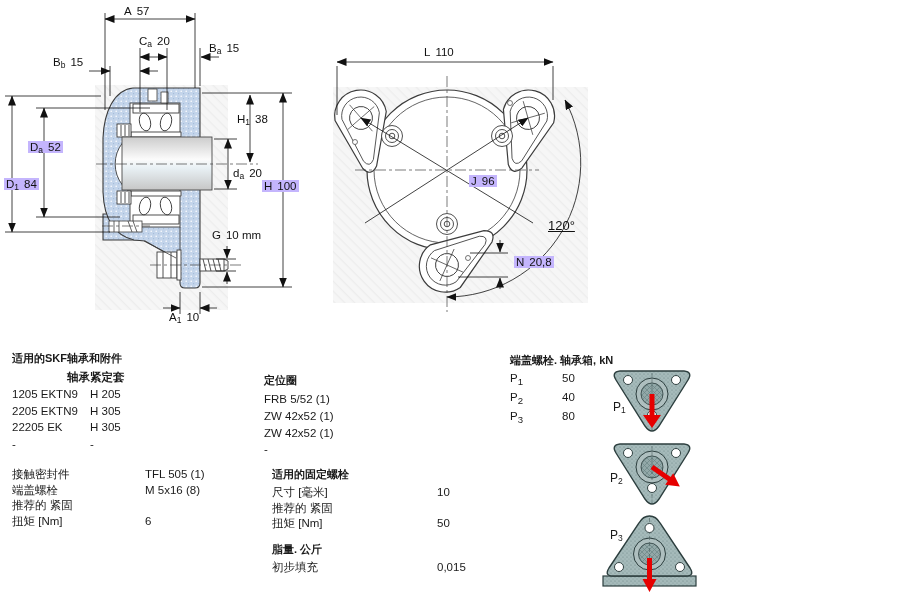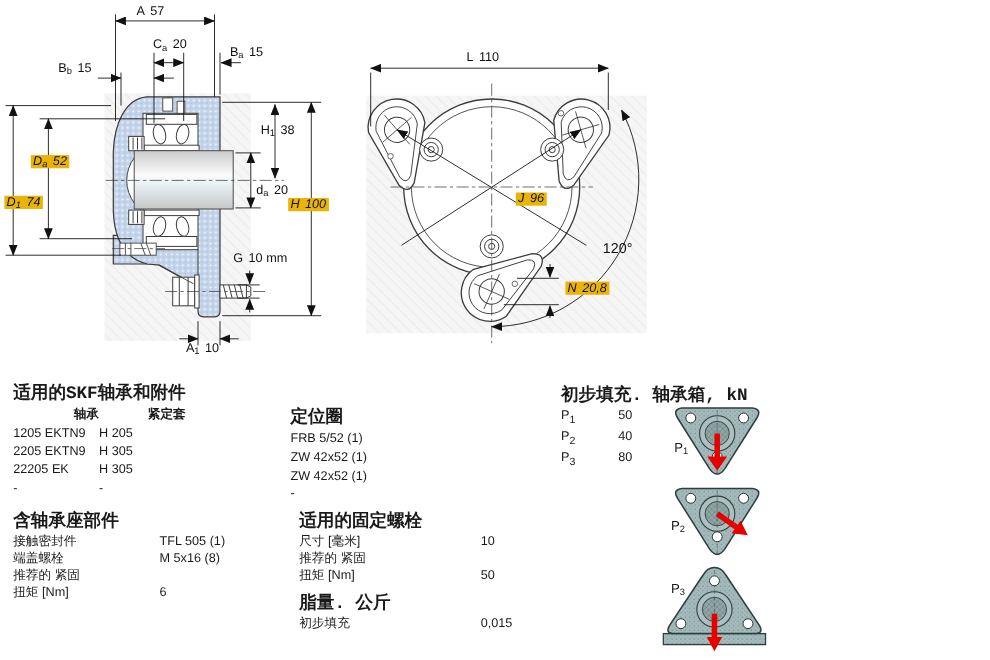--- a/index.html
+++ b/index.html
@@ -2,24 +2,24 @@
 <html><head>
 <meta charset="utf-8">
 <style>
   html,body{margin:0;padding:0;background:#fff;}
   #page{position:relative;width:900px;height:600px;background:#fff;overflow:hidden;
         font-family:"Liberation Sans","DejaVu Sans",sans-serif;color:#1a1a1a;}
   .abs{position:absolute;}
   .dim{position:absolute;font-size:11.5px;white-space:nowrap;color:#111;}
   .dim sub{font-size:8.5px;line-height:0;vertical-align:-2px;}
   .dim .v{margin-left:5px;}
-  .dim.bg{background:#eab308;padding:0 2px;font-style:italic;}
-  .dim.big{font-size:13px;}
+  .dim.bg{background:#c4b5fd;padding:0 2px;}
+  .dim.big{font-size:13px;text-decoration:underline;}
   .block{position:absolute;font-size:11.5px;line-height:16.8px;white-space:nowrap;color:#1a1a1a;}
-  .bt{font-weight:bold;font-size:16px;line-height:14px;margin-bottom:4px;font-family:Liberation Mono, monospace;}
+  .bt{font-weight:bold;font-size:11px;line-height:14px;margin-bottom:4px;}
   .grid{display:grid;}
   .bh{font-weight:bold;text-align:right;}
   .tight{line-height:15.6px;}
   .plabel{position:absolute;font-size:12px;color:#1a1a1a;}
   .plabel sub{font-size:8.5px;vertical-align:-2px;}
 </style>
 </head>
 <body>
 
 <div id="page">
@@ -214,21 +214,21 @@
       <line x1="140" y1="253" x2="178" y2="253"></line>
       <line x1="128" y1="277" x2="178" y2="277"></line>
     </g>
   </svg>
 
   <span class="dim" style="left:124px;top:5px"><span>A</span><sub></sub><span class="v">57</span></span>
   <span class="dim" style="left:139px;top:35px"><span>C</span><sub>a</sub><span class="v">20</span></span>
   <span class="dim" style="left:209px;top:42px"><span>B</span><sub>a</sub><span class="v">15</span></span>
   <span class="dim" style="left:53px;top:56px"><span>B</span><sub>b</sub><span class="v">15</span></span>
   <span class="dim bg" style="left:28px;top:141px"><span>D</span><sub>a</sub><span class="v">52</span></span>
-  <span class="dim bg" style="left:4px;top:178px"><span>D</span><sub>1</sub><span class="v">74</span></span>
+  <span class="dim bg" style="left:4px;top:178px"><span>D</span><sub>1</sub><span class="v">84</span></span>
   <span class="dim" style="left:237px;top:113px"><span>H</span><sub>1</sub><span class="v">38</span></span>
   <span class="dim" style="left:233px;top:167px"><span>d</span><sub>a</sub><span class="v">20</span></span>
   <span class="dim bg" style="left:262px;top:180px"><span>H</span><sub></sub><span class="v">100</span></span>
   <span class="dim" style="left:212px;top:229px"><span>G</span><sub></sub><span class="v">10 mm</span></span>
   <span class="dim" style="left:169px;top:311px"><span>A</span><sub>1</sub><span class="v">10</span></span>
   <span class="dim" style="left:424px;top:46px"><span>L</span><sub></sub><span class="v">110</span></span>
   <span class="dim bg" style="left:469px;top:175px"><span>J</span><sub></sub><span class="v">96</span></span>
   <span class="dim bg" style="left:514px;top:256px"><span>N</span><sub></sub><span class="v">20,8</span></span>
   <span class="dim big" style="left:548px;top:218px"><span>120°</span></span>
 
@@ -250,33 +250,32 @@
 
   <div class="block" style="left:264px;top:373px">
     <div class="bt">定位圈</div>
     <div>FRB 5/52  (1)</div>
     <div>ZW 42x52  (1)</div>
     <div>ZW 42x52  (1)</div>
     <div>-</div>
   </div>
 
   <div class="block tight" style="left:510px;top:353px">
-    <div class="bt">初步填充.  轴承箱, kN</div>
+    <div class="bt">端盖螺栓.  轴承箱, kN</div>
     <div class="grid" style="grid-template-columns:52px auto">
       <div><span>P</span><sub>1</sub></div>
       <div>50</div>
       <div><span>P</span><sub>2</sub></div>
       <div>40</div>
       <div><span>P</span><sub>3</sub></div>
       <div>80</div>
     </div>
   </div>
 
   <div class="block tight" style="left:12px;top:467px">
-    <div class="bt">含轴承座部件</div>
     <div class="grid" style="grid-template-columns:133px auto">
       <div>接触密封件</div>
       <div>TFL 505  (1)</div>
       <div>端盖螺栓</div>
       <div>M 5x16  (8)</div>
       <div>推荐的 紧固</div>
       <div></div>
       <div>扭矩 [Nm]</div>
       <div>6</div>
     </div>

